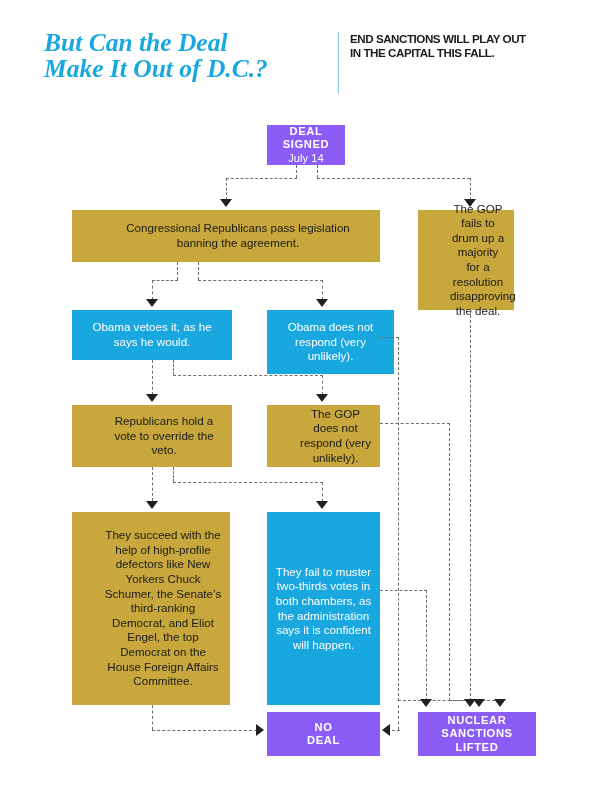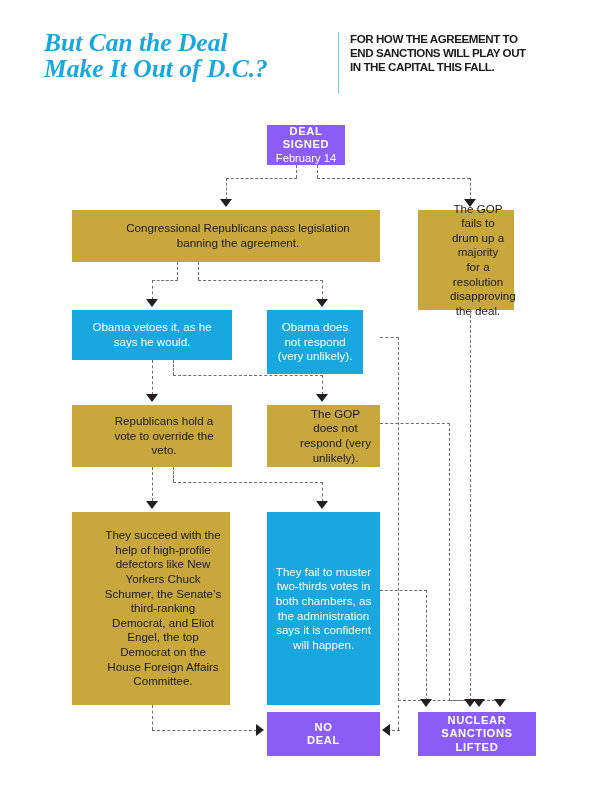--- a/index.html
+++ b/index.html
@@ -73,46 +73,45 @@
 
 <div id="page">
 
   <div class="header">
     <div class="headline">
       <span>But Can the Deal</span>
       <span class="l2">Make It Out of D.C.?</span>
     </div>
     <div class="rule"></div>
     <div class="dek">
-      <span>FOR HOW THE AGREEMENT TO</span>
       <span>END SANCTIONS WILL PLAY OUT</span>
       <span>IN THE CAPITAL THIS FALL.</span>
     </div>
   </div>
 
   <div class="node black" style="left:267px; top:125px; width:78px; height:40px;">
     <span class="txt">
       <span>DEAL SIGNED</span><br>
-      <span class="sub">February 14</span>
+      <span class="sub">July 14</span>
     </span>
   </div>
 
   <div class="node gold" style="left:72px; top:210px; width:308px; height:52px;">
     <span class="txt">Congressional Republicans pass legislation banning the agreement.</span>
   </div>
 
   <div class="node gold" style="left:418px; top:210px; width:96px; height:100px;">
     <span class="txt">The GOP fails to drum up a majority for a resolution disapproving the deal.</span>
   </div>
 
   <div class="node blue" style="left:72px; top:310px; width:160px; height:50px;padding-left:8px;">
     <span class="txt">Obama vetoes it, as he says he would.</span>
   </div>
 
-  <div class="node blue" style="left:267px; top:310px; width:96px; height:64px;">
+  <div class="node blue" style="left:267px; top:310px; width:127px; height:64px;">
     <span class="txt">Obama does not respond (very unlikely).</span>
   </div>
 
   <div class="node gold" style="left:267px; top:405px; width:113px; height:62px;">
     <span class="txt">The GOP does not respond (very unlikely).</span>
   </div>
 
   <div class="node gold" style="left:72px; top:405px; width:160px; height:62px;">
     <span class="txt">Republicans hold a vote to override the veto.</span>
   </div>

